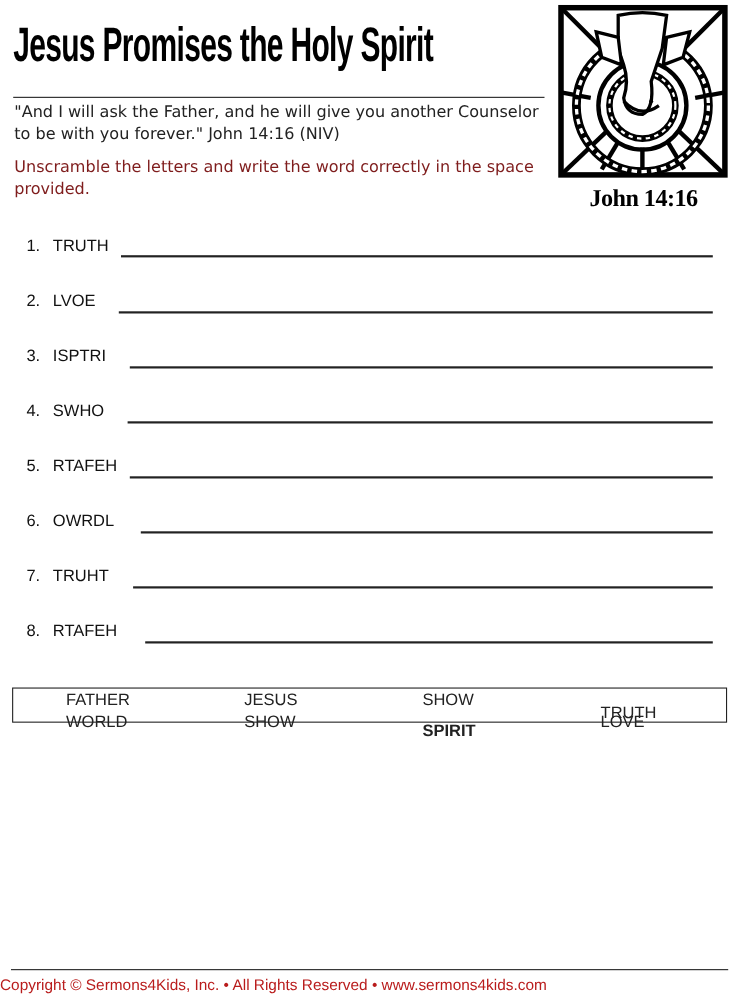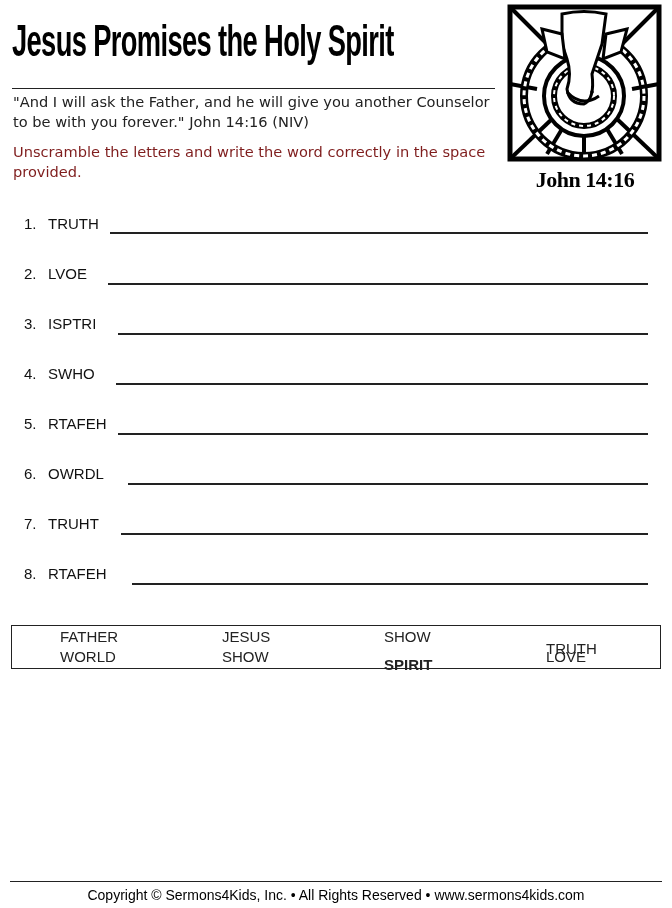--- a/index.html
+++ b/index.html
@@ -7,24 +7,24 @@
   .title { position:absolute; left:12px; top:8px; font-family:"Liberation Sans", sans-serif; font-weight:bold; font-size:44px; line-height:66px; letter-spacing:-1px; transform:scaleX(0.62); transform-origin:left top; white-space:nowrap; color:#000; }
   .title-rule { position:absolute; left:12px; top:88px; width:483px; height:1px; background:#222; }
   .verse { position:absolute; left:13px; top:92px; width:480px; font-family:"DejaVu Sans", sans-serif; font-size:14.6px; line-height:20px; color:#222; }
   .instr { position:absolute; left:13px; top:142px; width:480px; font-family:"DejaVu Sans", sans-serif; font-size:14.6px; line-height:20px; color:#7f1d1d; }
   .emblem { position:absolute; left:507px; top:4px; width:155px; height:158px; }
   .emblem-ref { position:absolute; left:510px; top:164px; width:150px; text-align:center; font-family:"Liberation Serif", serif; font-weight:bold; font-size:22px; line-height:32px; color:#000; letter-spacing:-0.5px; }
   .q { position:absolute; left:24px; height:20px; display:flex; align-items:flex-end; font-size:15px; color:#111; }
   .q .num { width:24px; }
   .q .word { }
   .q .line { position:absolute; height:1.5px; background:#222; right:0; }
-  .bank { position:absolute; left:11px; top:625px; width:650px; height:44px; border:1.5px solid #222; box-sizing:border-box; }
+  .bank { position:absolute; left:11px; top:625px; width:650px; height:32px; border:1.5px solid #222; box-sizing:border-box; }
   .bank .cell { position:absolute; font-size:15px; line-height:20px; color:#222; }
   .footer-rule { position:absolute; left:10px; top:881px; width:652px; height:1px; background:#222; }
-  .footer { position:absolute; left:0; top:887px; width:672px; text-align:center; font-size:14px; color:#000000; }
+  .footer { position:absolute; left:0; top:887px; width:672px; font-size:14px; color:#b91c1c; }
 </style>
 </head>
 <body>
 
 <div class="title">Jesus Promises the Holy Spirit</div>
 <div class="title-rule"></div>
 
 <div class="verse">"And I will ask the Father, and he will give you another Counselor to be with you forever." John 14:16 (NIV)</div>
 <div class="instr">Unscramble the letters and write the word correctly in the space provided.</div>
 

